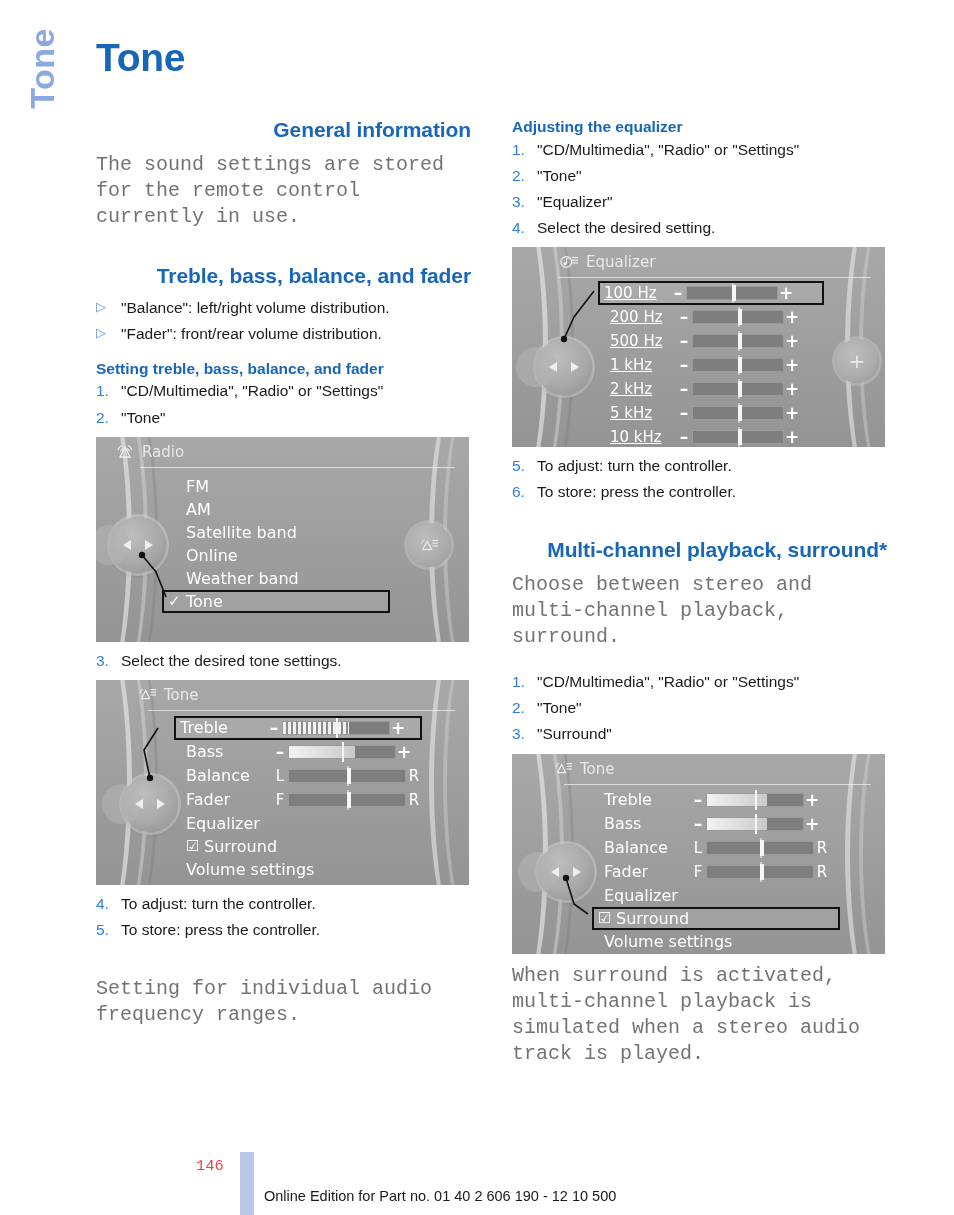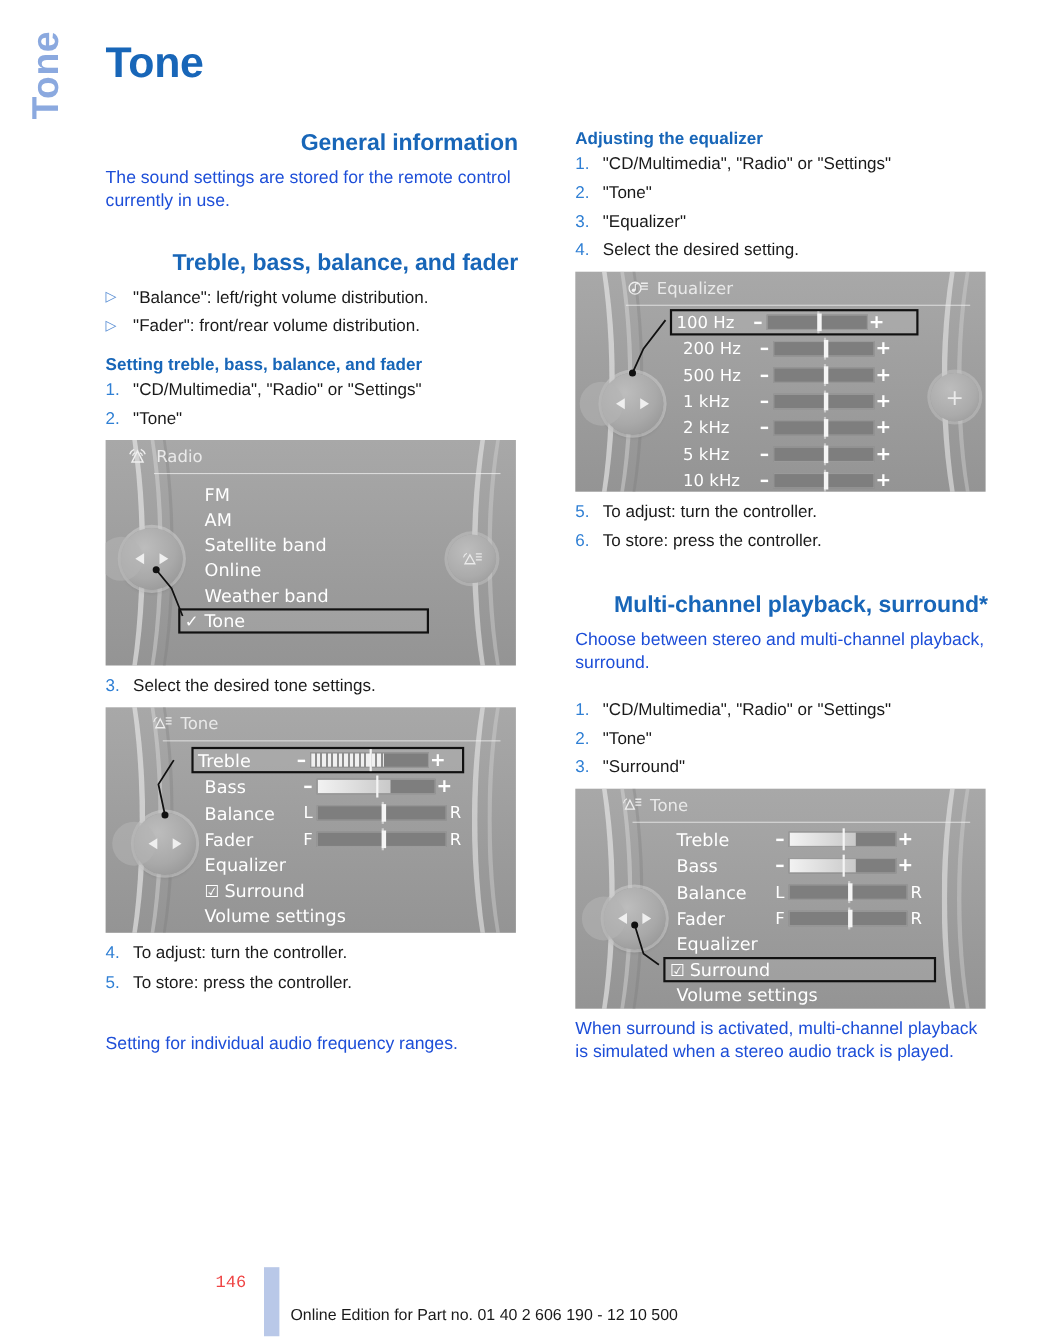--- a/index.html
+++ b/index.html
@@ -39,33 +39,33 @@
     letter-spacing: -0.3px;
   }
 
   
   .col {
     position: absolute;
     top: 118px;
     width: 375px;
   }
   .col-left  { left: 96px; }
-  .col-right { left: 523px; }
+  .col-right { left: 512px; }
 
   h2.sec {
     font-size: 21px; font-weight: bold; color: #1866b8;
     margin: 0 0 9px 0; line-height: 1.18; letter-spacing: -0.1px; text-align: right;
   }
   h3.sub {
     font-size: 15.5px; font-weight: bold; color: #1866b8;
     margin: 0 0 3px 0; line-height: 1.2;
   }
   p.body {
-    font-size: 16px; color: #1d4ed8;
-    margin: 0 0 4px 0; line-height: 1.3;
+    font-size: 20px; color: #737373;
+    margin: 0 0 4px 0; line-height: 1.3; font-family: Liberation Mono, monospace;
   }
   .gap-lg { height: 30px; }
   .gap-md { height: 18px; }
   .gap-sm { height: 10px; }
 
   ul.bullets, ol.steps { list-style: none; margin: 0; padding: 0; }
   ul.bullets li, ol.steps li {
     display: flex; font-size: 15.5px; line-height: 1.3;
     margin-bottom: 6px;
   }
@@ -154,21 +154,21 @@
     border: 2px solid #111; background: rgba(175,175,175,.40);
     padding-left: 4px;
   }
   .menu-row .lbl { flex: 0 0 auto; }
   .check { display:inline-block; width:18px; color:#fff; font-size:15px; }
 
   
   .srow { display: flex; align-items: center; height: 24px; padding-left: 6px; white-space: nowrap; }
   .srow.hl { border: 2px solid #111; background: rgba(178,178,178,.38); padding-left: 4px; }
   .srow .name { width: 86px; flex: 0 0 86px; color:#fff; font-size: 16px; }
-  .srow .eqname { width: 66px; flex: 0 0 66px; color:#fff; font-size: 15px; }
+  .srow .eqname { width: 66px; flex: 0 0 66px; color:#fff; font-size: 15px; text-decoration: underline; }
   .srow .sgn { width: 16px; flex:0 0 16px; text-align:center; color:#fff; font-size:17px; font-weight:bold;}
   .srow .ltr { width: 16px; flex:0 0 16px; text-align:center; color:#fff; font-size:15px; }
   .bar {
     position: relative; height: 14px; background: #7e7e7e;
     border: 1px solid #9a9a9a; flex: 0 0 auto;
   }
   .bar .fill { position:absolute; left:0; top:0; bottom:0; background: linear-gradient(90deg,#f2f2f2 0%, #c9c9c9 100%); }
   .bar .stripes {
     position:absolute; left:0; top:0; bottom:0;
     background: repeating-linear-gradient(90deg,#f0f0f0 0 3px, #8d8d8d 3px 5px);

